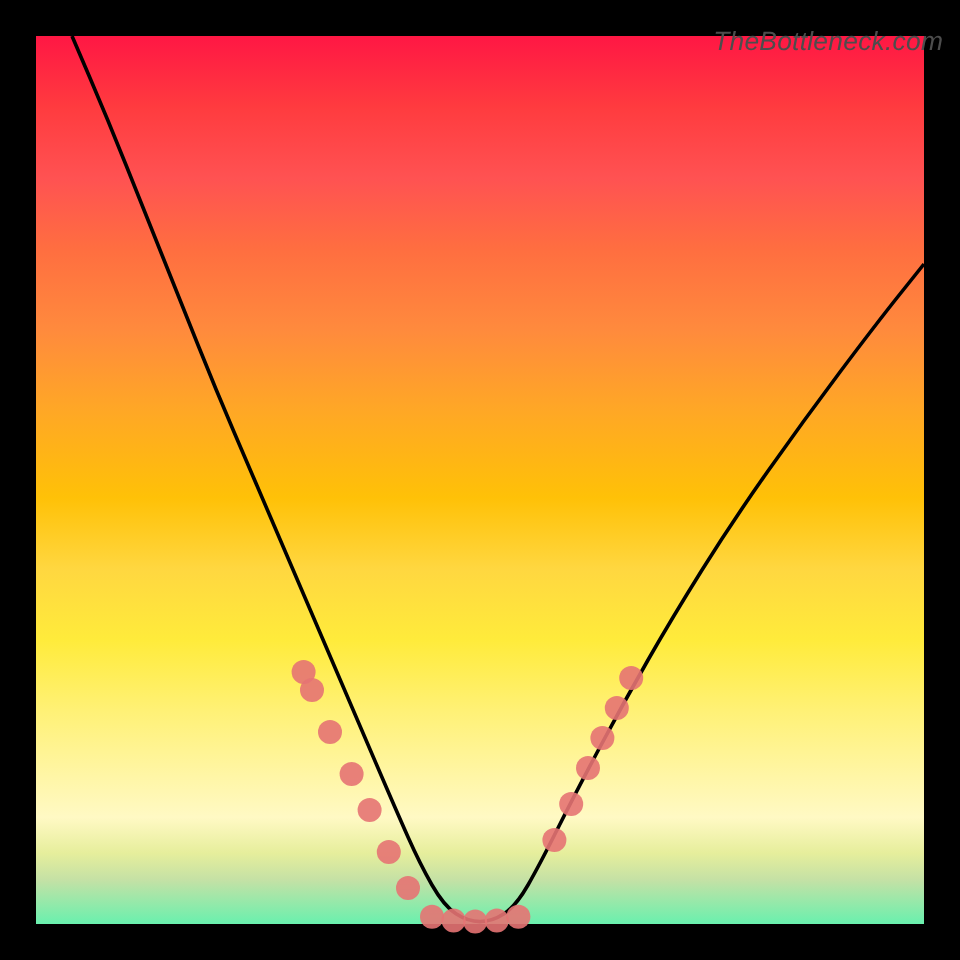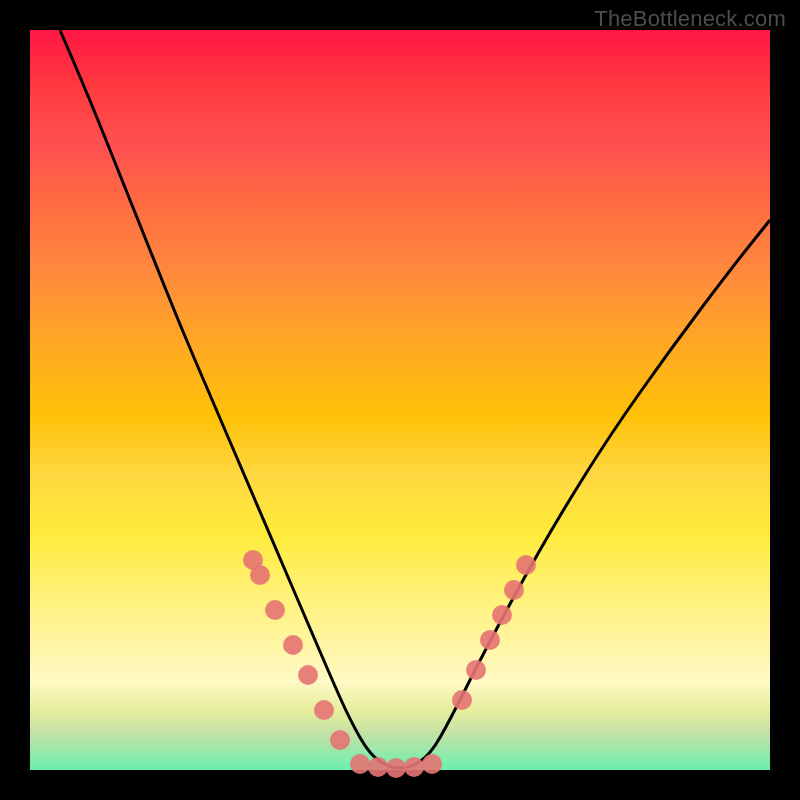--- a/index.html
+++ b/index.html
@@ -37,25 +37,26 @@
       #ffeb3b 68%,
       #fff176 76%,
       #fff59d 82%,
       #fff9c4 88%,
       #e6ee9c 92%,
       #c5e1a5 95%,
       #69f0ae 100%);
   }
   .watermark {
     position: absolute;
-    top: 6px;
+    top: 22px;
     right: 14px;
     color: #4d4d4d;
     font-size: 22px;
     letter-spacing: 0.2px;
+    font-style: italic;
   }
   svg.curve {
     position: absolute;
     left: 30px;
     top: 30px;
     width: 740px;
     height: 740px;
     overflow: visible;
   }
   .dot {

